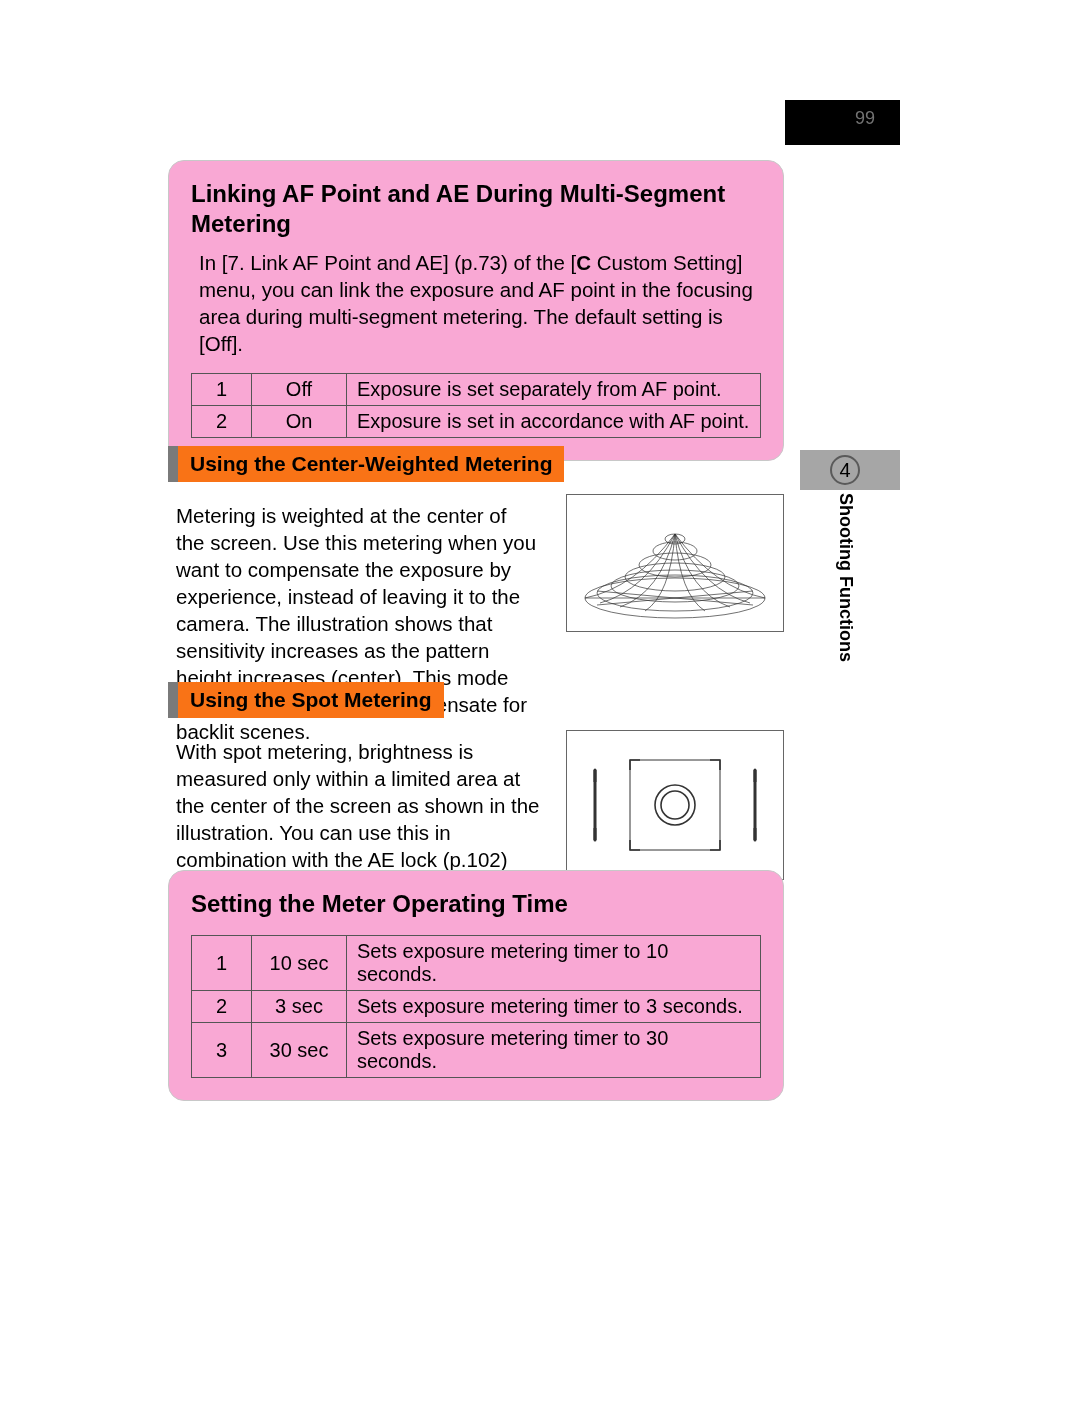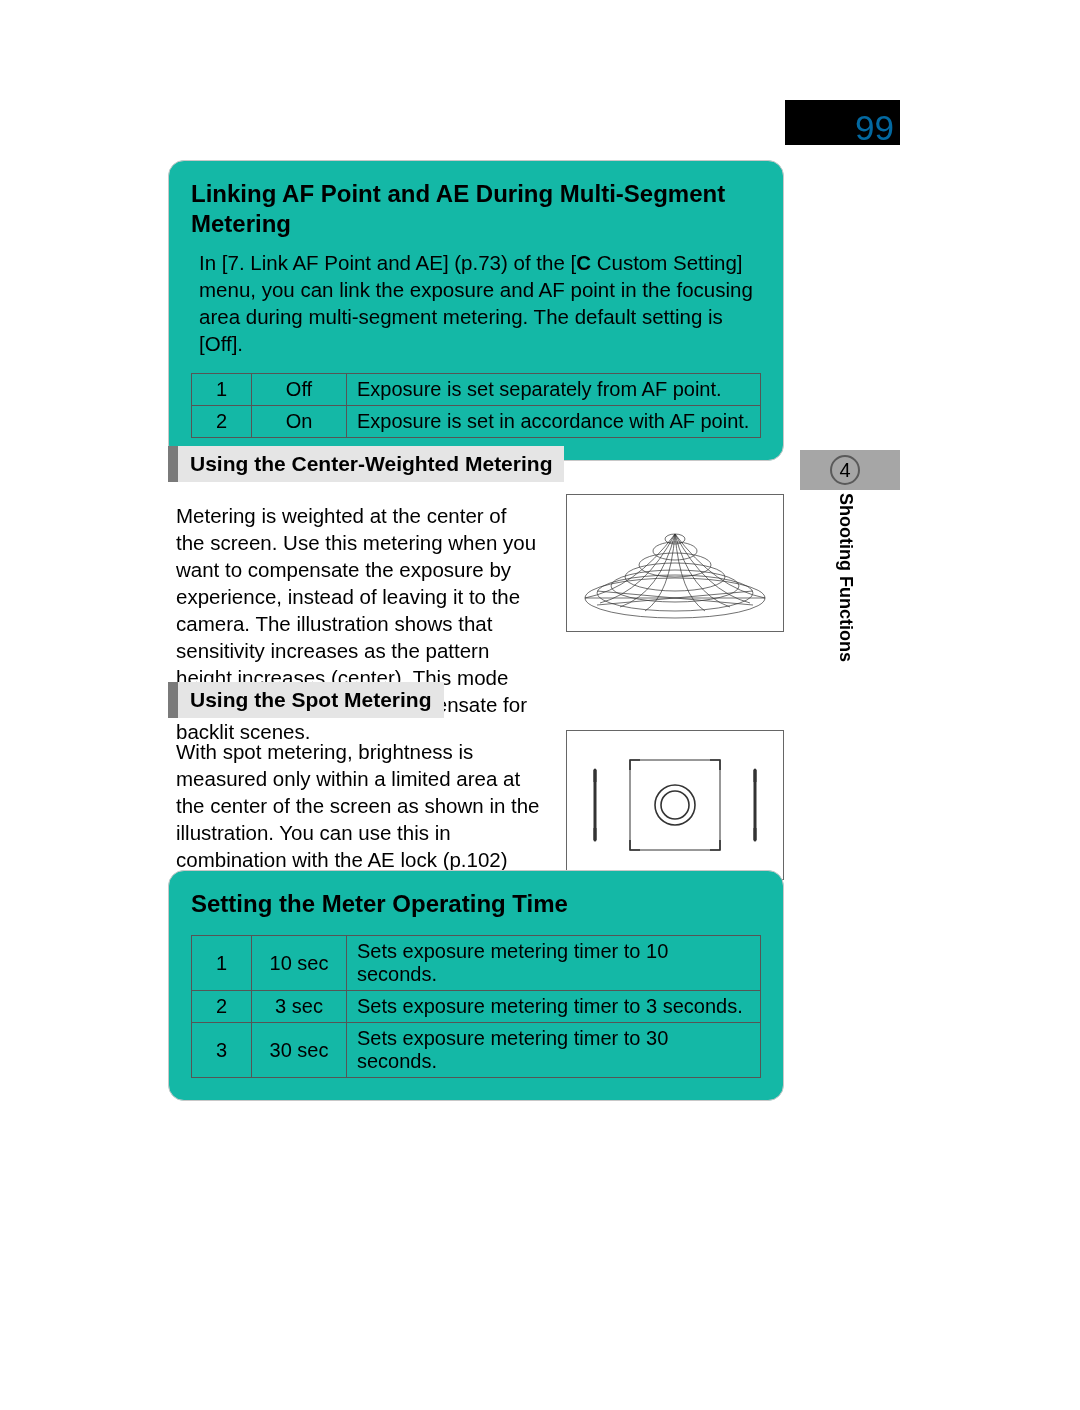--- a/index.html
+++ b/index.html
@@ -19,22 +19,22 @@
     top: 100px;
     left: 785px;
     width: 115px;
     height: 45px;
     background: #000;
   }
   .page-number {
     position: absolute;
     top: 108px;
     left: 855px;
-    color: #0369a1;
-    font-size: 35px;
+    color: #737373;
+    font-size: 18px;
     font-weight: 400;
   }
 
   
   .chapter-tab {
     position: absolute;
     left: 790px;
     top: 455px;
     width: 110px;
   }
@@ -77,21 +77,21 @@
     position: absolute;
     left: 168px;
     width: 616px;
   }
 
   
   .box {
     border: 1.5px solid #c8c8c8;
     border-radius: 16px;
     padding: 18px 22px 22px 22px;
-    background: #14b8a6;
+    background: #f9a8d4;
   }
   .box-title {
     font-size: 24px;
     font-weight: bold;
     margin: 0 0 10px 0;
     line-height: 1.25;
   }
   .box-desc, .body-text {
     font-size: 20.5px;
     line-height: 1.32;
@@ -108,21 +108,21 @@
   table.opt td {
     border: 1px solid #555;
     padding: 4px 10px;
     vertical-align: middle;
   }
   table.opt td.n { width: 60px; text-align: center; }
   table.opt td.v { width: 95px; text-align: center; }
 
   
   .subhead {
-    background: #e5e5e5;
+    background: #f97316;
     font-size: 21px;
     font-weight: bold;
     padding: 6px 12px;
     border-left: 10px solid #7a7a7a;
     margin: 0 0 12px 0;
     width: fit-content;
   }
 
   .section {
     margin-top: 28px;

